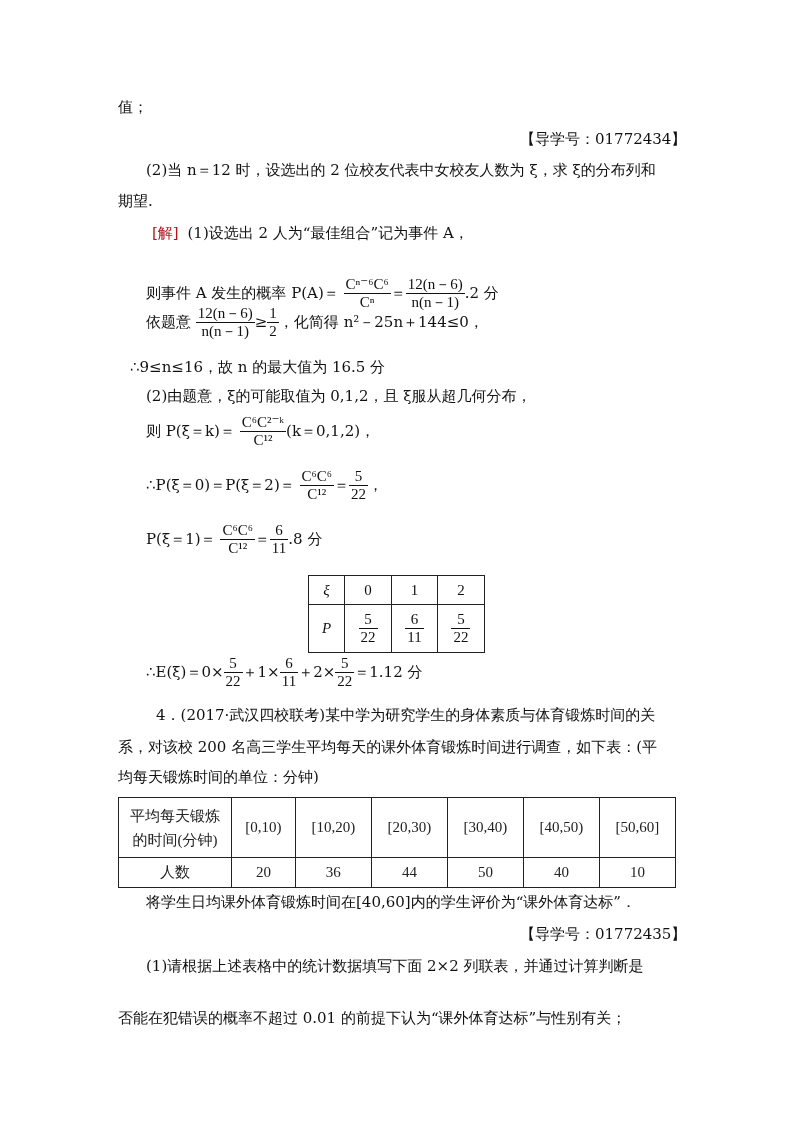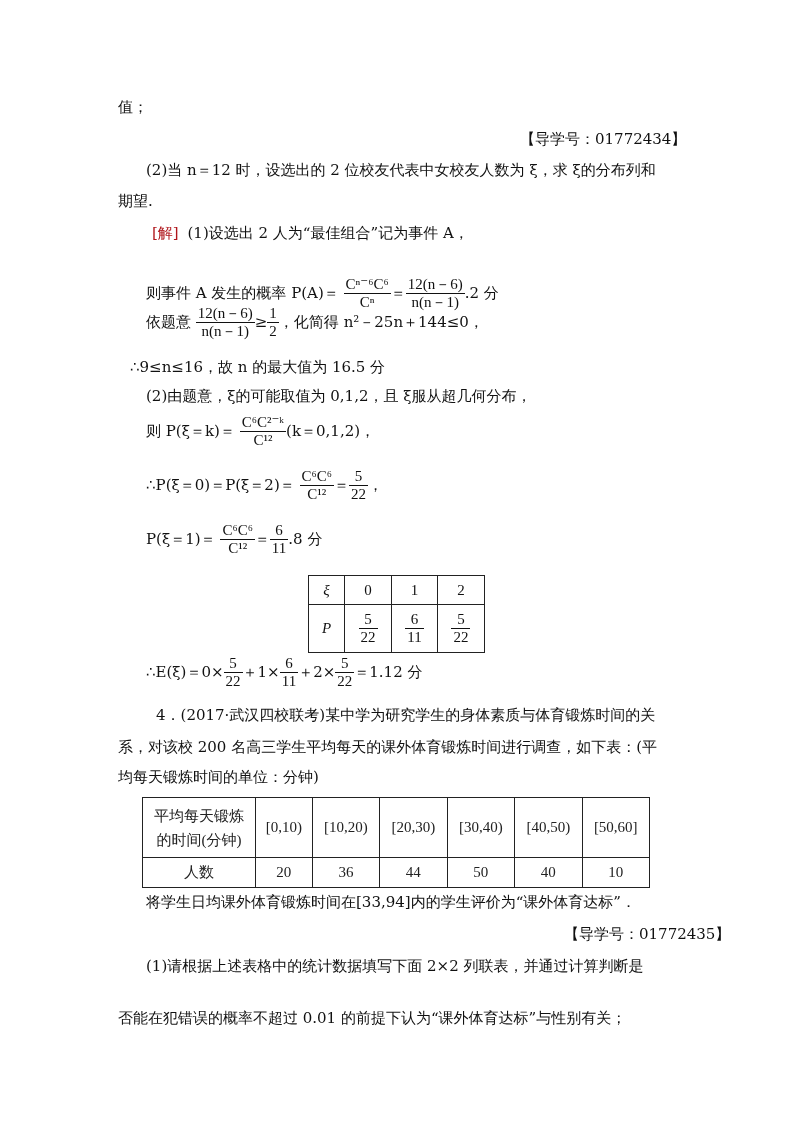--- a/index.html
+++ b/index.html
@@ -105,21 +105,21 @@
     </table>
 
   <div class="abs" style="left:146px;top:655px;">
     <span>∴E(ξ)＝0×</span><span class="frac"><span class="num">5</span><span class="den">22</span></span><span>＋1×</span><span class="frac"><span class="num">6</span><span class="den">11</span></span><span>＋2×</span><span class="frac"><span class="num">5</span><span class="den">22</span></span><span>＝1.12 分</span>
   </div>
 
   <div class="abs" style="left:156px;top:706px;">4．(2017·武汉四校联考)某中学为研究学生的身体素质与体育锻炼时间的关</div>
   <div class="abs" style="left:118px;top:738px;">系，对该校 200 名高三学生平均每天的课外体育锻炼时间进行调查，如下表：(平</div>
   <div class="abs" style="left:118px;top:768px;">均每天锻炼时间的单位：分钟)</div>
 
-  <table class="ttable" style="left:118px;top:797px;width:508px;margin-left:24px;">
+  <table class="ttable" style="left:118px;top:797px;width:558px;">
     <tbody>
         <tr style="height:60px;">
       <td style="width:110px;line-height:24px;">
         <div>平均每天锻炼</div>
         <div>的时间(分钟)</div>
       </td>
       <td>[0,10)</td>
       <td>[10,20)</td>
       <td>[20,30)</td>
       <td>[30,40)</td>
@@ -131,18 +131,18 @@
       <td>20</td>
       <td>36</td>
       <td>44</td>
       <td>50</td>
       <td>40</td>
       <td>10</td>
     </tr>
   </tbody>
     </table>
 
-  <div class="abs" style="left:146px;top:893px;">将学生日均课外体育锻炼时间在[33,94]内的学生评价为“课外体育达标”．</div>
-  <div class="abs" style="left:520px;top:925px;margin-left:44px;">【导学号：01772435】</div>
+  <div class="abs" style="left:146px;top:893px;">将学生日均课外体育锻炼时间在[40,60]内的学生评价为“课外体育达标”．</div>
+  <div class="abs" style="left:520px;top:925px;">【导学号：01772435】</div>
   <div class="abs" style="left:146px;top:957px;">(1)请根据上述表格中的统计数据填写下面 2×2 列联表，并通过计算判断是</div>
   <div class="abs" style="left:118px;top:989px;margin-top:20px;">否能在犯错误的概率不超过 0.01 的前提下认为“课外体育达标”与性别有关；</div>
 
 </div>
 
 </body></html>

